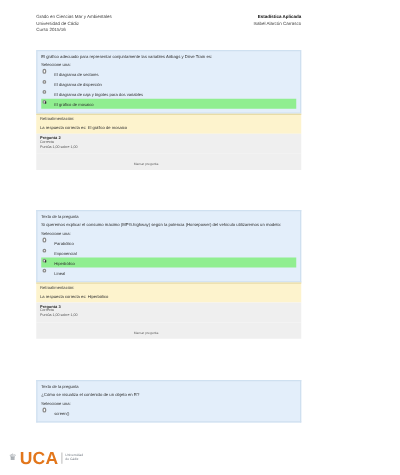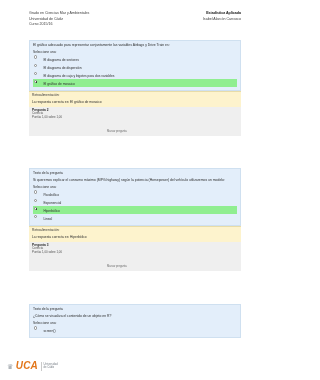--- a/index.html
+++ b/index.html
@@ -181,26 +181,25 @@
     display: flex;
     align-items: center;
     gap: 2.5px;
   }
   .crown {
     font-size: 7px;
     line-height: 7px;
     color: #9aa0a6;
   }
   .uca-text {
-    font-size: 10px;
+    font-size: 14px;
     line-height: 10px;
     font-weight: bold;
     color: #e2761b;
     letter-spacing: 0.2px;
-    font-style: italic;
   }
   .uca-div {
     width: 0.5px;
     height: 9px;
     background: #c9c9c9;
   }
   .uca-sub {
     font-size: 2.7px;
     line-height: 3.3px;
     color: #7a8088;

